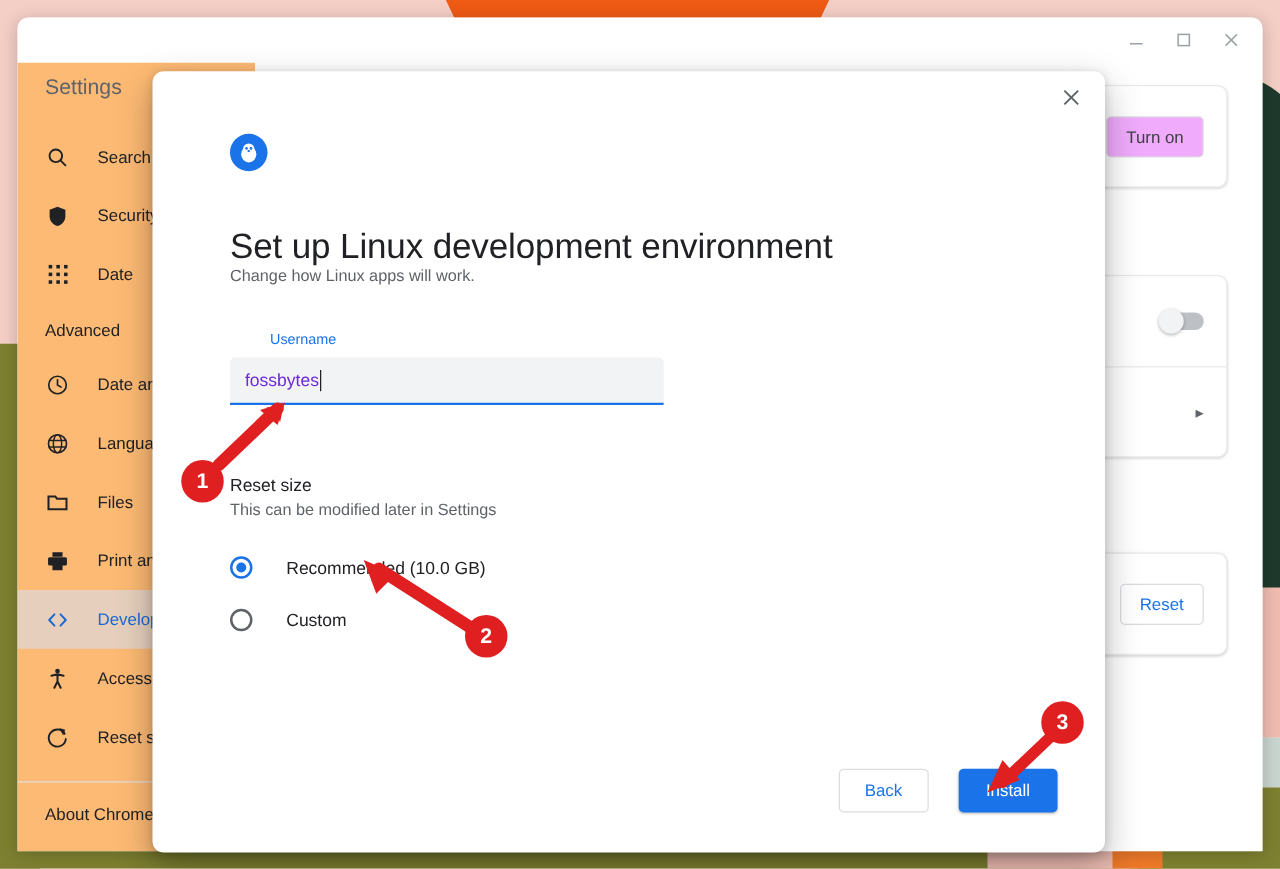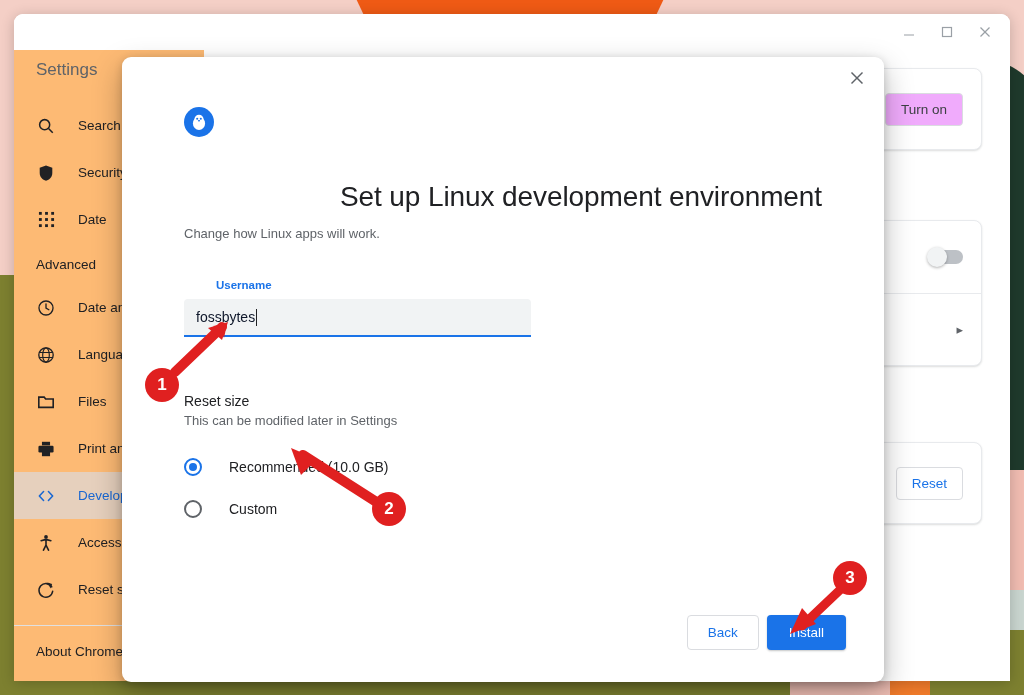--- a/index.html
+++ b/index.html
@@ -146,33 +146,32 @@
   }
   .dialog-inner { padding: 50px 62px 0 62px; }
   .penguin {
     width: 30px; height: 30px; border-radius: 50%;
     background: #1a73e8; position: relative; margin-bottom: 44px;
     display: flex; align-items: center; justify-content: center;
   }
   .penguin svg { display: block; }
   .dialog-title {
     font-size: 28px; font-weight: 400; color: #202124; letter-spacing: -0.1px;
-    margin-bottom: 13px;
-    text-align: right;
+    margin-bottom: 0;
   }
   .dialog-sub { font-size: 13px; color: #5f6368; margin-bottom: 38px; }
 
   .field-label {
-    font-size: 11.5px; color: #1a73e8; font-weight: 700; margin-bottom: 8px; padding-left: 32px;
+    font-size: 11.5px; color: #1a73e8; font-weight: 400; margin-bottom: 8px; padding-left: 32px;
   }
   .text-field {
     width: 347px; height: 38px; background: #f1f3f4;
     border: none; border-bottom: 2px solid #1a73e8;
     border-radius: 4px 4px 0 0;
-    font-size: 14px; color: #0f172a; padding: 12px 12px;
+    font-size: 14px; color: #6d28d9; padding: 12px 12px;
     font-family: "Liberation Sans", sans-serif;
     display: flex; align-items: center;
     position: relative;
   }
   .caret {
     display: inline-block; width: 1px; height: 17px; background: #202124;
     margin-left: 1px;
   }
 
   .section-title { font-size: 14px; color: #202124; margin-top: 56px; }
@@ -187,21 +186,21 @@
   }
   .radio.checked { border-color: #1a73e8; }
   .radio.checked::after {
     content: ""; position: absolute; left: 3px; top: 3px;
     width: 8px; height: 8px; border-radius: 50%; background: #1a73e8;
   }
   .radio-label { font-size: 14px; color: #202124; }
 
   .dialog-actions {
     position: absolute; right: 38px; bottom: 32px;
-    display: flex; align-items: center; gap: 8px;
+    display: flex; align-items: center; gap: 24px;
   }
   .btn-back {
     border: 1px solid #dadce0; border-radius: 4px; background: #fff;
     color: #1a73e8; font-size: 13.5px; font-weight: 500; padding: 9px 20px;
   }
   .btn-install {
     border: none; border-radius: 4px; background: #1a73e8;
     color: #fff; font-size: 13.5px; font-weight: 500; padding: 10px 22px;
     box-shadow: 0 1px 2px rgba(60,64,67,0.3);
   }

